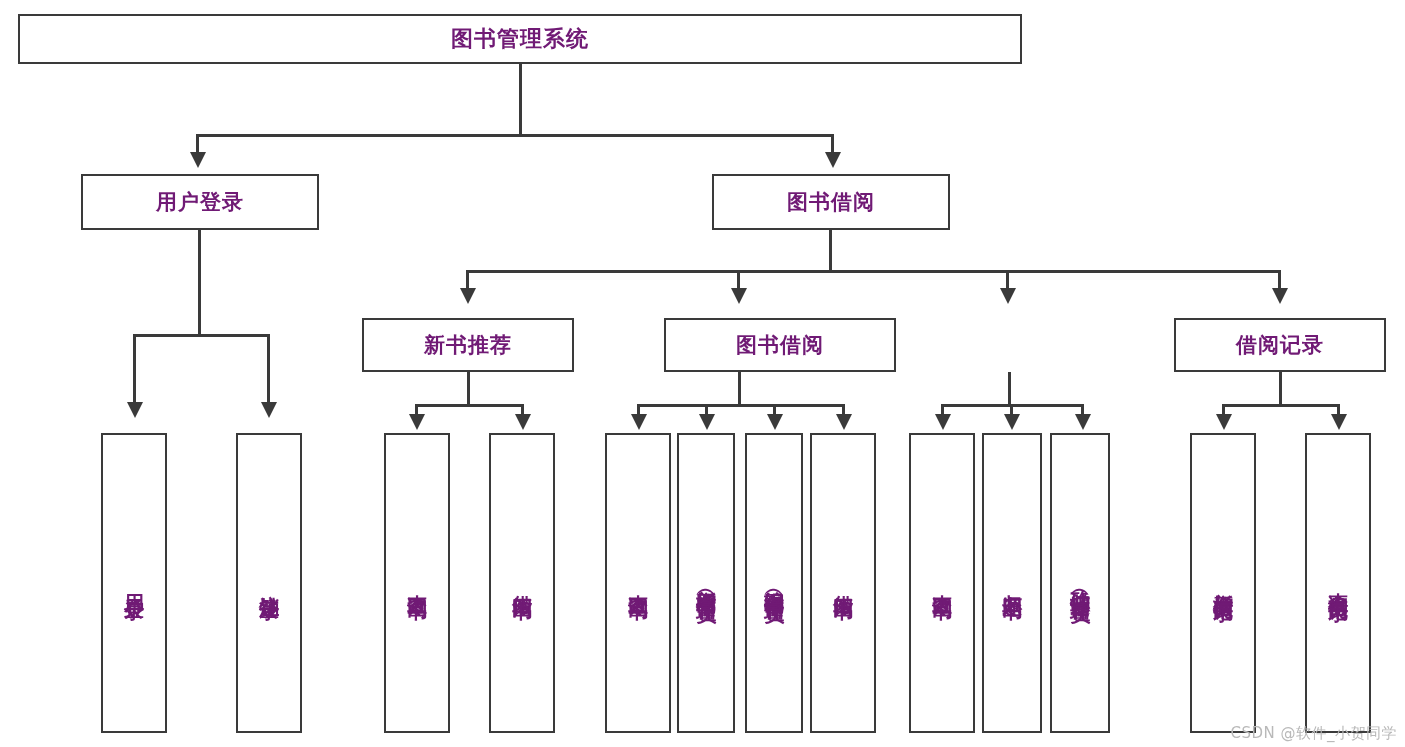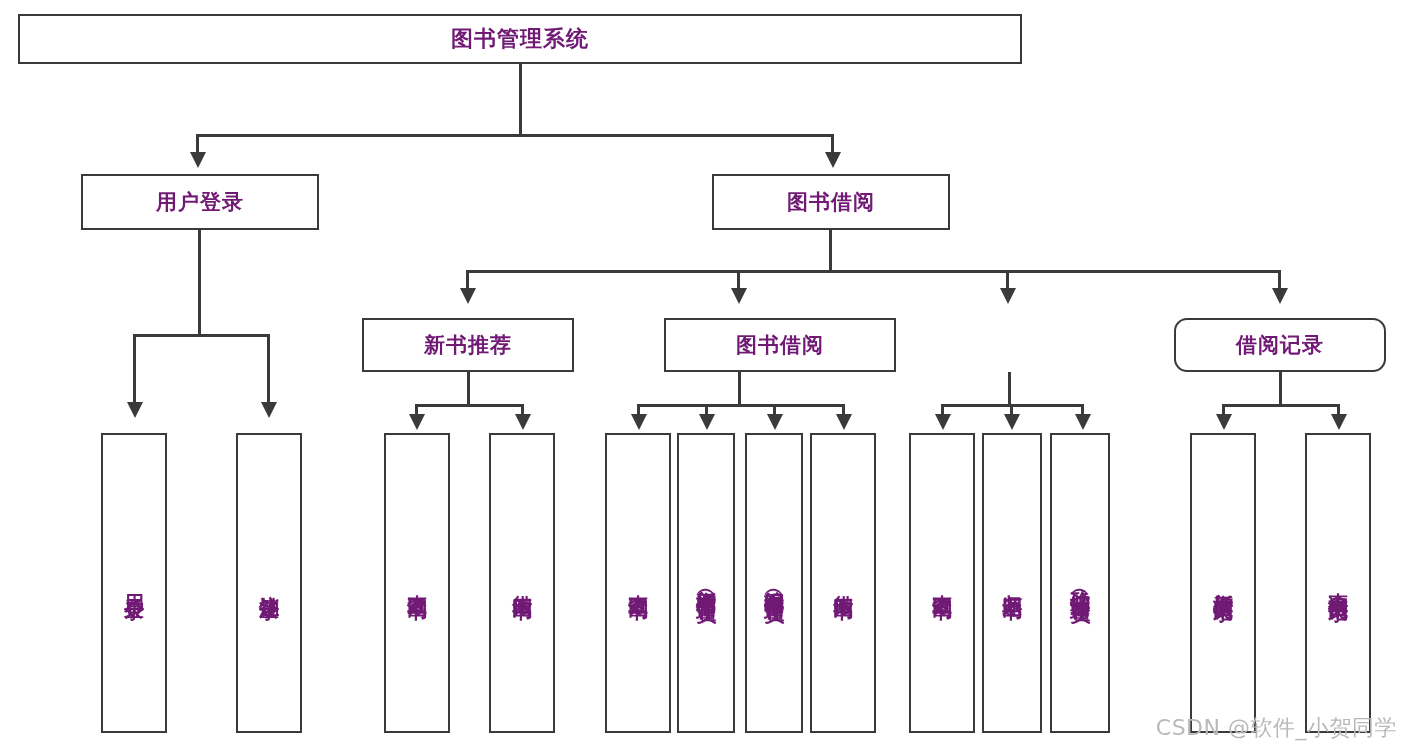--- a/index.html
+++ b/index.html
@@ -61,21 +61,21 @@
     width:0;height:0;
     border-left:8px solid transparent;
     border-right:8px solid transparent;
     border-top:16px solid #3a3a3a;
   }
   
   #watermark{
     position:absolute;
     right:8px;
     bottom:4px;
-    font-size:22px;
+    font-size:15px;
     color:#b9b9b9;
     letter-spacing:0.5px;
     white-space:nowrap;
     user-select:none;
   }
 </style>
 </head>
 <body>
 
 <div id="canvas">
@@ -122,21 +122,21 @@
 
   <div class="edge vline" style="left:1278px;top:270px;width:3px;height:22px;"></div>
   <div class="arrow" style="left:1272px;top:288px;"></div>
 
   <div class="node horiz" style="left:362px;top:318px;width:212px;height:54px;">
     <span>新书推荐</span>
   </div>
   <div class="node horiz" style="left:664px;top:318px;width:232px;height:54px;">
     <span>图书借阅</span>
   </div>
-  <div class="node horiz" style="left:1174px;top:318px;width:212px;height:54px;border-radius:13px;">
+  <div class="node horiz" style="left:1174px;top:318px;width:212px;height:54px;">
     <span>借阅记录</span>
   </div>
 
   <div class="edge vline" style="left:467px;top:372px;width:3px;height:34px;"></div>
   <div class="edge hline" style="left:415px;top:404px;width:109px;height:3px;"></div>
   <div class="edge vline" style="left:415px;top:404px;width:3px;height:14px;"></div>
   <div class="arrow" style="left:409px;top:414px;"></div>
   <div class="edge vline" style="left:521px;top:404px;width:3px;height:14px;"></div>
   <div class="arrow" style="left:515px;top:414px;"></div>
 

